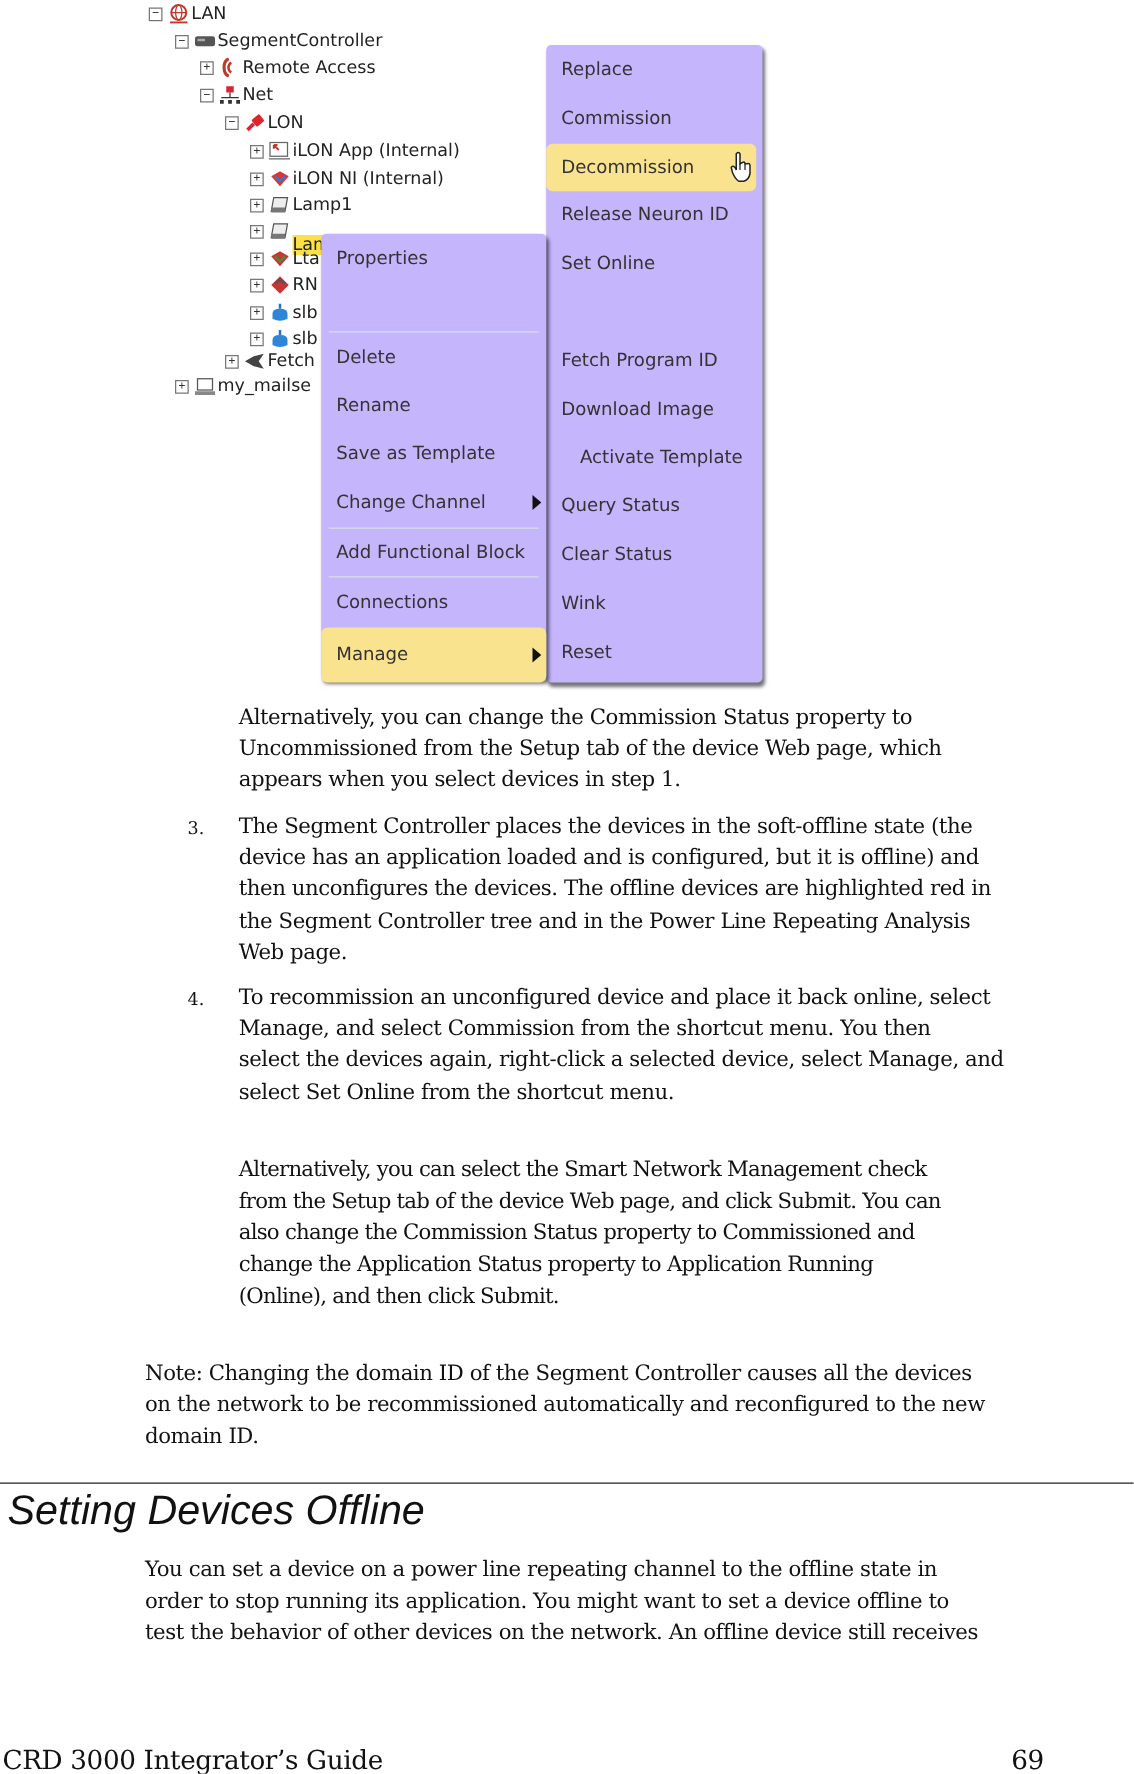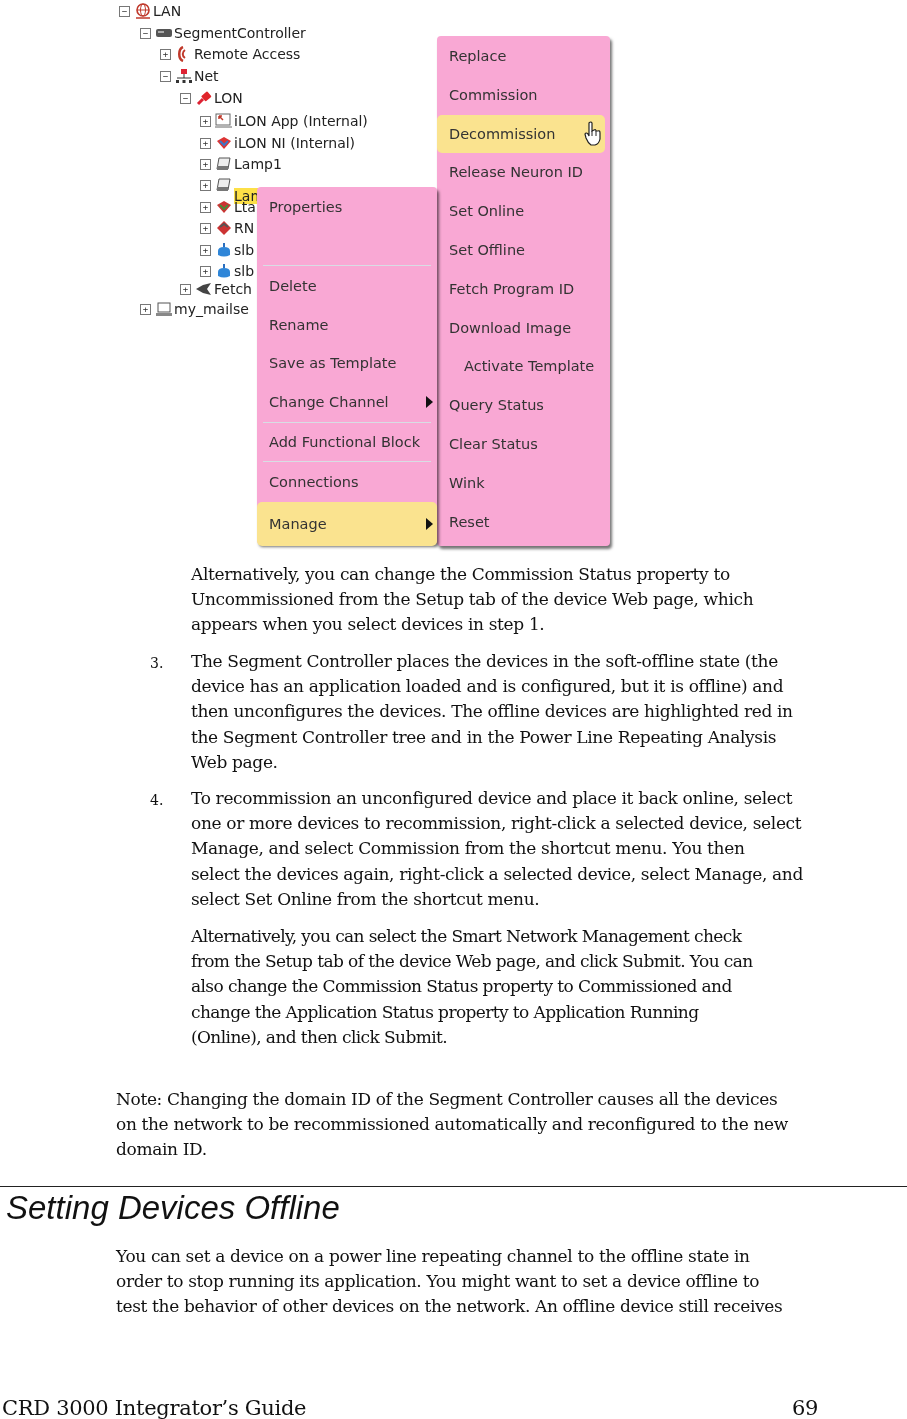--- a/index.html
+++ b/index.html
@@ -14,21 +14,21 @@
   }
   .tog {
     width: 9px; height: 9px; border: 1px solid #777; background: #fff;
     font-size: 9px; line-height: 9px; text-align: center; color: #333;
     margin-right: 4px; font-family: "DejaVu Sans Mono", monospace;
   }
   .ticon { width: 18px; height: 16px; margin-right: 1px; position: relative; }
   .sel-label { background: #fde047; margin-top: 22px; }
 
   .menu {
-    position: absolute; background: #f9a8d4; border-radius: 4px;
+    position: absolute; background: #c4b5fd; border-radius: 4px;
     box-shadow: 2px 3px 3px rgba(0,0,0,0.55);
     font-family: "DejaVu Sans", sans-serif; font-size: 14.5px; color: #333;
   }
   .mi {
     position: absolute; left: 0; right: 0; height: 36px; display: flex; align-items: center;
     padding-left: 12px; box-sizing: border-box; border-radius: 5px;
   }
   .mi.hl { background: #fae38f; left: 0; right: 6px; }
   .msep { position: absolute; left: 6px; right: 6px; height: 1px; background: #d8dde4; }
   .arrow {
@@ -221,21 +221,20 @@
       <span style="position:absolute;left:146px;top:6px;">
         <svg width="20" height="26">
             <path d="M6 2 Q8 0 9 2 L9 10 L11 9 Q13 8 13 10 L15 10 Q17 9 17 12 L17 18 Q16 23 12 24 L8 24 Q5 22 3 17 L2 13 Q3 11 5 13 L6 15 Z" fill="#fff" stroke="#222" stroke-width="1.2"></path>
             <line x1="9" y1="10" x2="9" y2="15" stroke="#222"></line>
             <line x1="13" y1="10" x2="13" y2="15" stroke="#222"></line>
           </svg>
       </span>
     </div>
     <div class="mi" style="top:118px;">Release Neuron ID</div>
     <div class="mi" style="top:157px;">Set Online</div>
-    <div class="mi" style="top:196px;">Set Offline</div>
     <div class="mi" style="top:235px;">Fetch Program ID</div>
     <div class="mi" style="top:274px;">Download Image</div>
     <div class="mi" style="top:312px;padding-left:27px;">Activate Template</div>
     <div class="mi" style="top:351px;">Query Status</div>
     <div class="mi" style="top:390px;">Clear Status</div>
     <div class="mi" style="top:429px;">Wink</div>
     <div class="mi" style="top:468px;">Reset</div>
   </div>
 
   <div class="menu" style="left:257px;top:187px;width:180px;height:357px;">
@@ -270,21 +269,20 @@
   <div>The Segment Controller places the devices in the soft-offline state (the</div>
   <div>device has an application loaded and is configured, but it is offline) and</div>
   <div>then unconfigures the devices. The offline devices are highlighted red in</div>
   <div>the Segment Controller tree and in the Power Line Repeating Analysis</div>
   <div>Web page.</div>
 </div>
 
 <div class="num" style="left:150px;top:792px;">4.</div>
 <div class="txt" style="left:191px;top:786px;">
   <div>To recommission an unconfigured device and place it back online, select</div>
-  <div>one or more devices to recommission, right-click a selected device, select</div>
   <div>Manage, and select Commission from the shortcut menu.  You then</div>
   <div>select the devices again, right-click a selected device, select Manage, and</div>
   <div>select Set Online from the shortcut   menu.</div>
 </div>
 
 <div class="txt" style="left:191px;top:924px;letter-spacing:-0.6px;">
   <div>Alternatively, you can select the Smart Network Management check</div>
   <div>from the Setup tab of the device Web page, and click Submit.  You can</div>
   <div>also change the Commission Status property to Commissioned and</div>
   <div>change the Application Status property to Application Running</div>
@@ -300,13 +298,13 @@
 <div class="rule"></div>
 <div class="h2">Setting Devices Offline</div>
 
 <div class="txt" style="left:116px;top:1244px;">
   <div>You can set a device on a power line repeating channel to the offline state in</div>
   <div>order to stop running its application. You might want to set a device offline to</div>
   <div>test the behavior of other devices on the network.  An offline device still receives</div>
 </div>
 
 <div class="footer" style="left:2px;">CRD 3000 Integrator’s Guide</div>
-<div class="footer" style="left:792px;">69</div>
+<div class="footer" style="left:809px;">69</div>
 
 </body></html>

